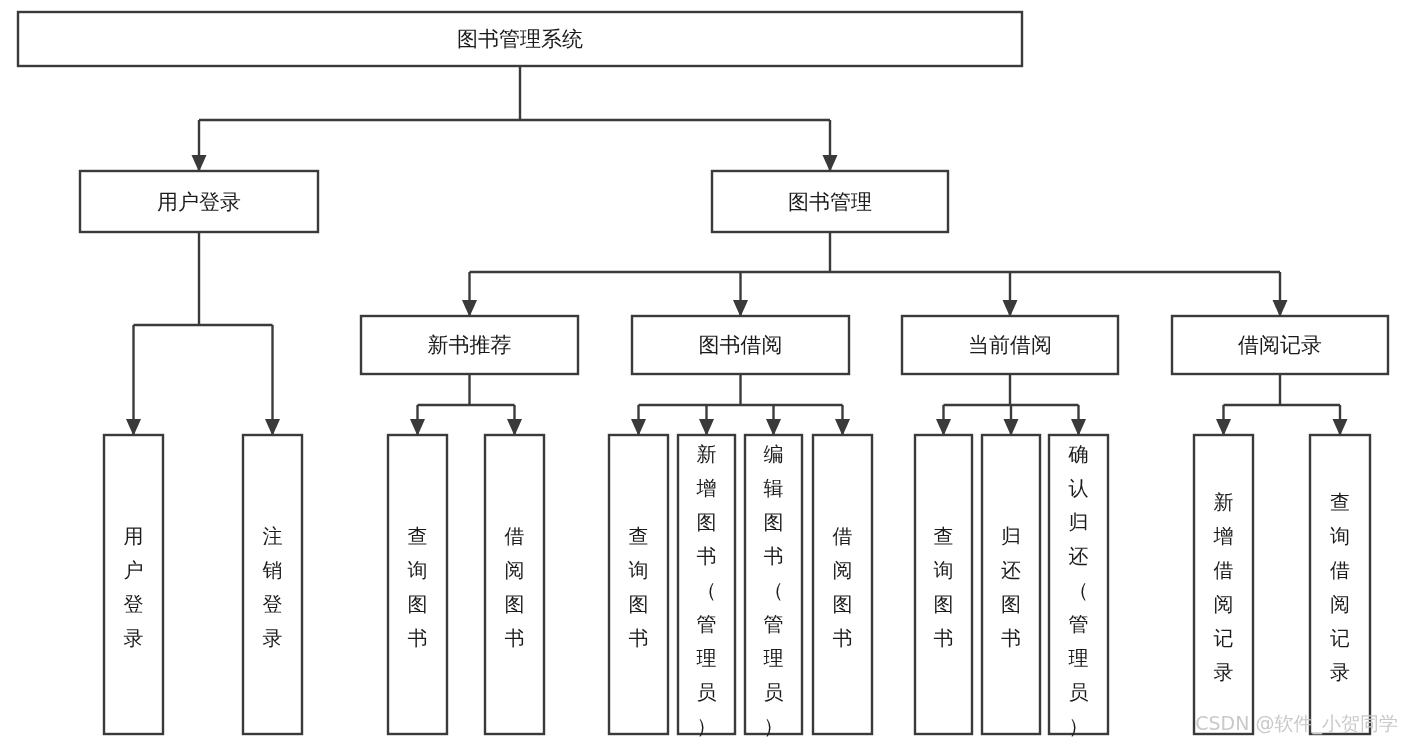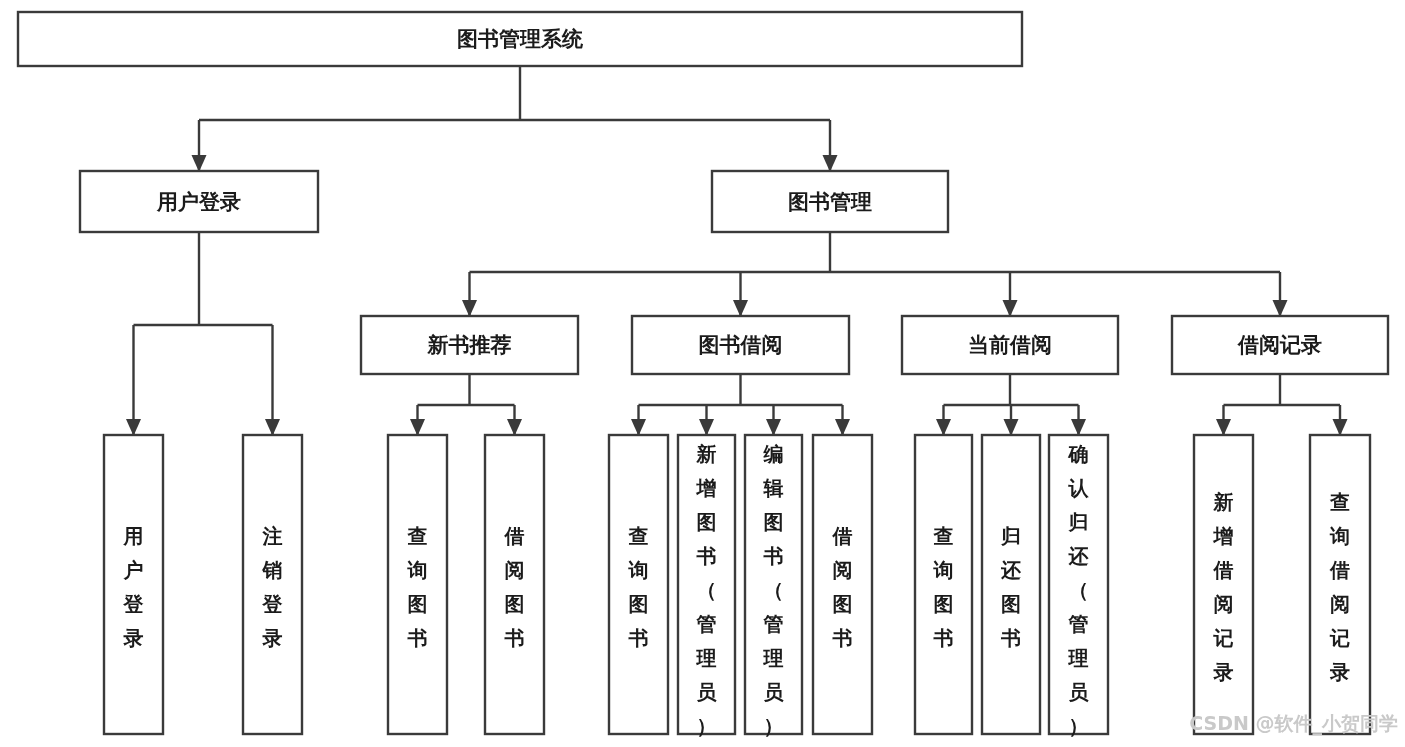--- a/index.html
+++ b/index.html
@@ -12,21 +12,20 @@
     width: 1405px;
     height: 747px;
     overflow: hidden;
     font-family: "DejaVu Sans", "Liberation Sans", sans-serif;
   }
   #diagram-root {
     position: relative;
     width: 1405px;
     height: 747px;
     background: #ffffff;
-    font-weight: bold;
   }
   svg#tree-svg {
     position: absolute;
     left: 0;
     top: 0;
     width: 1405px;
     height: 747px;
     display: block;
   }
   .node-box {

